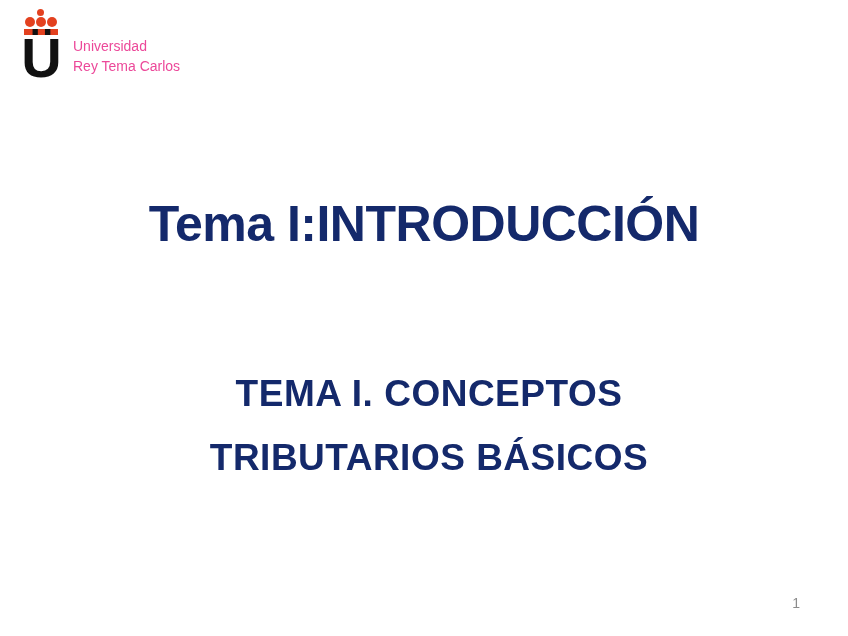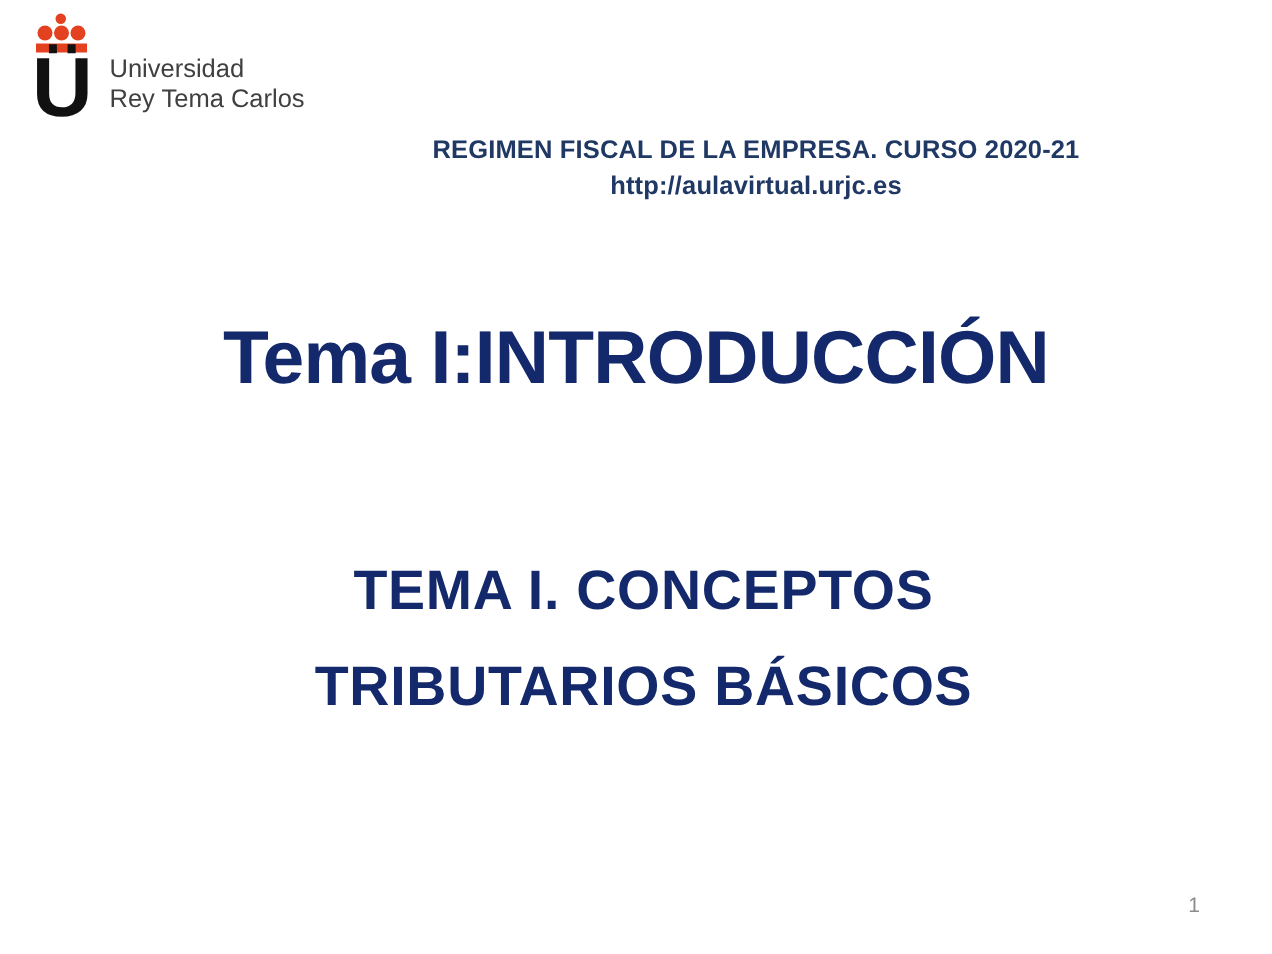--- a/index.html
+++ b/index.html
@@ -88,23 +88,23 @@
     font-family: "Liberation Sans", sans-serif;
     font-weight: bold;
     font-size: 56px;
     line-height: 50px;
     color: #111111;
     text-align: center;
     letter-spacing: -1px;
   }
   .logo-text {
     padding-bottom: 6px;
-    color: #404040;
-    font-family: "Liberation Sans", sans-serif;
-    font-size: 17px;
+    color: #ec4899;
+    font-family: "Liberation Sans", sans-serif;
+    font-size: 14px;
     line-height: 20px;
     white-space: nowrap;
   }
 
   
   .course-header {
     position: absolute;
     left: 214px;
     top: 88px;
     width: 580px;
@@ -114,21 +114,21 @@
     font-weight: bold;
     font-size: 17px;
     line-height: 24px;
     letter-spacing: 0.1px;
   }
 
   
   .main-title {
     position: absolute;
     left: 0;
-    top: 208px;
+    top: 194px;
     width: 848px;
     text-align: center;
     color: #14296B;
     font-family: "Liberation Sans", sans-serif;
     font-weight: bold;
     font-size: 50px;
     line-height: 60px;
     letter-spacing: -0.5px;
     white-space: nowrap;
   }
@@ -178,24 +178,20 @@
         <span class="bar"></span>
       </div>
       <div class="u-letter">Ü</div>
     </div>
     <div class="logo-text">
       <div>Universidad</div>
       <div>Rey Tema Carlos</div>
     </div>
   </div>
 
-  <div class="course-header">
-    <div>REGIMEN FISCAL DE LA EMPRESA. CURSO 2020-21</div>
-    <div>http://aulavirtual.urjc.es</div>
-  </div>
 
   <div class="main-title">Tema I:INTRODUCCIÓN</div>
 
   <div class="subtitle">
     <span class="sub-line">TEMA I.  CONCEPTOS</span>
     <span class="sub-line">TRIBUTARIOS BÁSICOS</span>
   </div>
 
   <div class="page-number">1</div>
 

